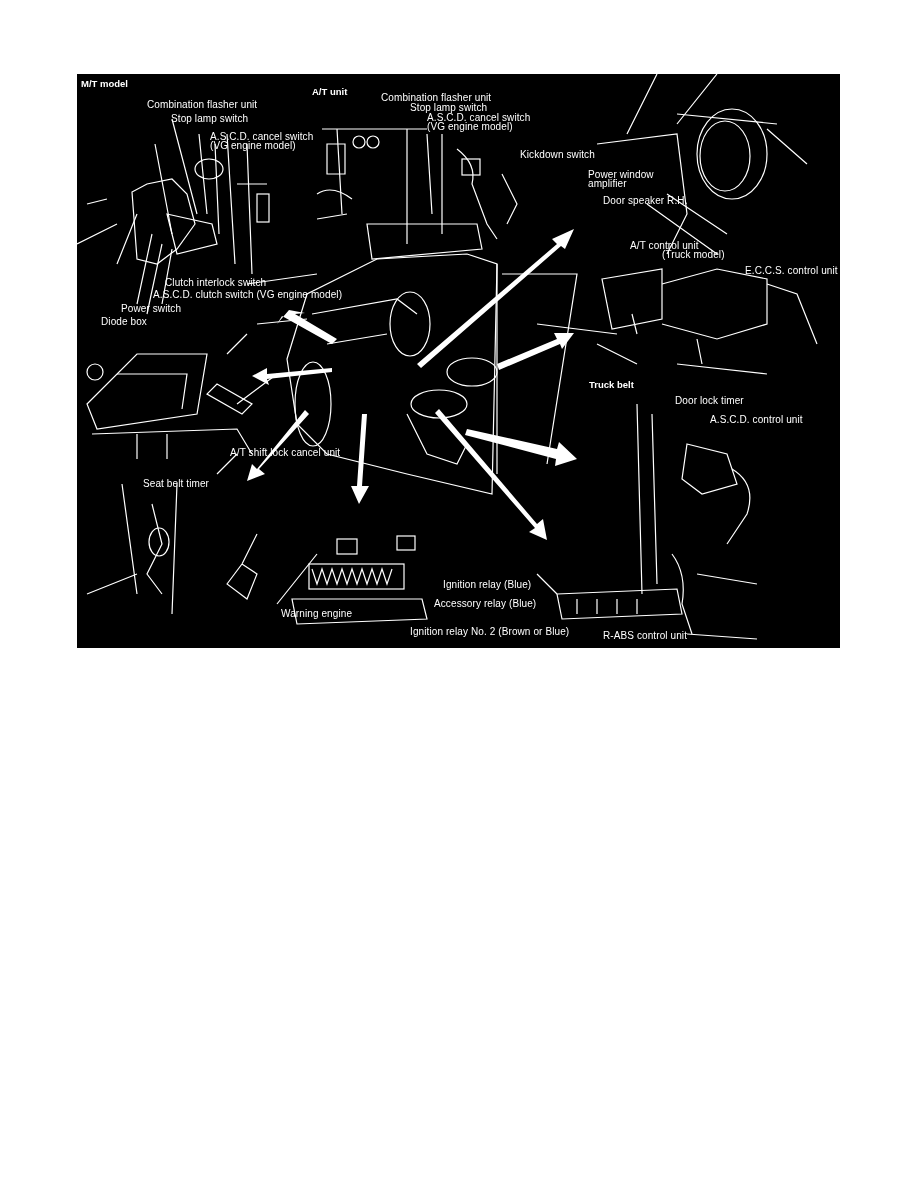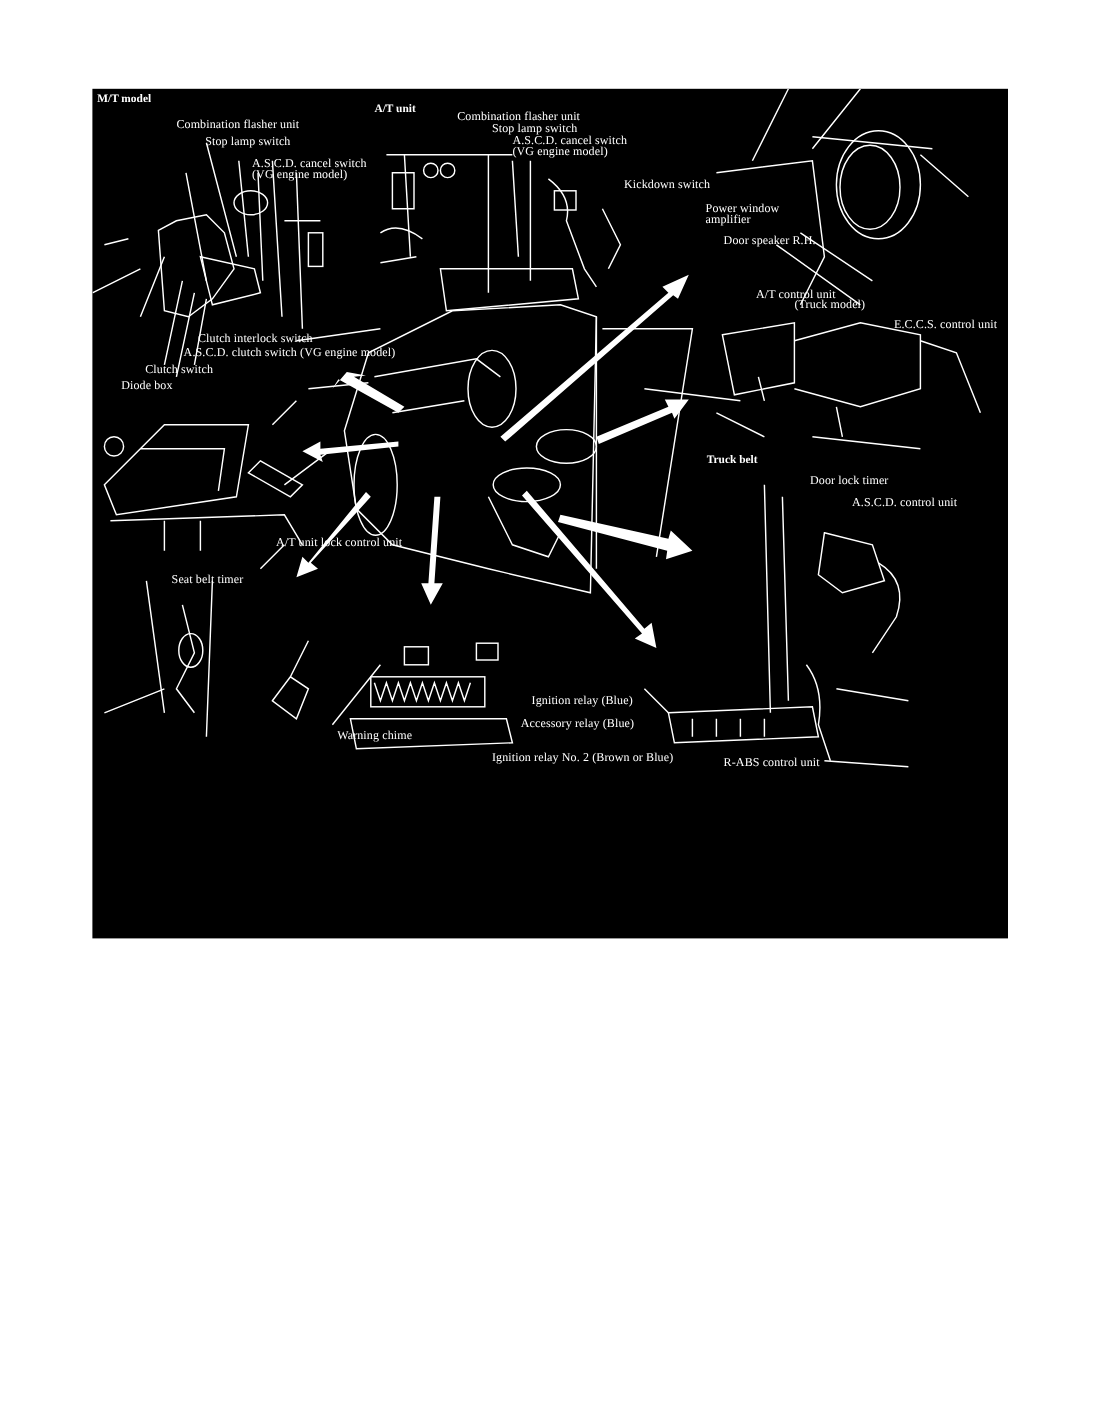--- a/index.html
+++ b/index.html
@@ -1,17 +1,17 @@
 <!DOCTYPE html>
 <html><head>
 <meta charset="utf-8">
 <style>
   html, body { margin:0; padding:0; background:#ffffff; }
   body { width:918px; height:1188px; position:relative; overflow:hidden; font-family:"Liberation Sans", sans-serif; }
-  #figure { position:absolute; left:77px; top:74px; width:763px; height:708px; background:#000000; overflow:hidden;font-family:Liberation Serif, serif; }
+  #figure { position:absolute; left:77px; top:74px; width:763px; height:574px; background:#000000; overflow:hidden; }
   #figure svg { position:absolute; left:0; top:0; }
   .lbl { position:absolute; color:#ffffff; font-size:10px; line-height:9px; white-space:nowrap; letter-spacing:0.1px; }
   .hdr { position:absolute; color:#ffffff; font-size:9.5px; font-weight:bold; white-space:nowrap; }
 </style>
 </head>
 <body>
 
 <div id="figure">
   <svg width="763" height="574" viewBox="0 0 763 574" fill="none" stroke="#ffffff" stroke-width="1.2">
 
@@ -111,42 +111,42 @@
     </g>
   </svg>
 
   <span class="hdr" style="left:4px;top:4px;">M/T model</span>
   <span class="lbl" style="left:70px;top:26px;">Combination flasher unit</span>
   <span class="lbl" style="left:94px;top:40px;">Stop lamp switch</span>
   <span class="lbl" style="left:133px;top:58px;">A.S.C.D. cancel switch</span>
   <span class="lbl" style="left:133px;top:67px;">(VG engine model)</span>
   <span class="lbl" style="left:88px;top:204px;">Clutch interlock switch</span>
   <span class="lbl" style="left:76px;top:216px;">A.S.C.D. clutch switch (VG engine model)</span>
-  <span class="lbl" style="left:44px;top:230px;">Clutch switch</span>
+  <span class="lbl" style="left:44px;top:230px;">Power switch</span>
   <span class="lbl" style="left:24px;top:243px;">Diode box</span>
 
   <span class="hdr" style="left:235px;top:12px;">A/T unit</span>
   <span class="lbl" style="left:304px;top:19px;">Combination flasher unit</span>
   <span class="lbl" style="left:333px;top:29px;">Stop lamp switch</span>
   <span class="lbl" style="left:350px;top:39px;">A.S.C.D. cancel switch</span>
   <span class="lbl" style="left:350px;top:48px;">(VG engine model)</span>
   <span class="lbl" style="left:443px;top:76px;">Kickdown switch</span>
 
   <span class="lbl" style="left:511px;top:96px;">Power window</span>
   <span class="lbl" style="left:511px;top:105px;">amplifier</span>
   <span class="lbl" style="left:526px;top:122px;">Door speaker R.H.</span>
 
   <span class="lbl" style="left:553px;top:167px;text-align:center;">A/T control unit</span>
   <span class="lbl" style="left:553px;top:176px;padding-left:32px;">(Truck model)</span>
   <span class="lbl" style="left:668px;top:192px;">E.C.C.S. control unit</span>
 
-  <span class="lbl" style="left:153px;top:374px;">A/T unit lock control unit</span>
+  <span class="lbl" style="left:153px;top:374px;">A/T shift lock cancel unit</span>
 
   <span class="lbl" style="left:66px;top:405px;">Seat belt timer</span>
-  <span class="lbl" style="left:204px;top:535px;">Warning chime</span>
+  <span class="lbl" style="left:204px;top:535px;">Warning engine</span>
 
   <span class="lbl" style="left:366px;top:506px;">Ignition relay (Blue)</span>
   <span class="lbl" style="left:357px;top:525px;">Accessory relay (Blue)</span>
   <span class="lbl" style="left:333px;top:553px;">Ignition relay No. 2 (Brown or Blue)</span>
 
   <span class="hdr" style="left:512px;top:305px;">Truck belt</span>
   <span class="lbl" style="left:598px;top:322px;">Door lock timer</span>
   <span class="lbl" style="left:633px;top:341px;">A.S.C.D. control unit</span>
   <span class="lbl" style="left:526px;top:557px;">R-ABS control unit</span>
 </div>

